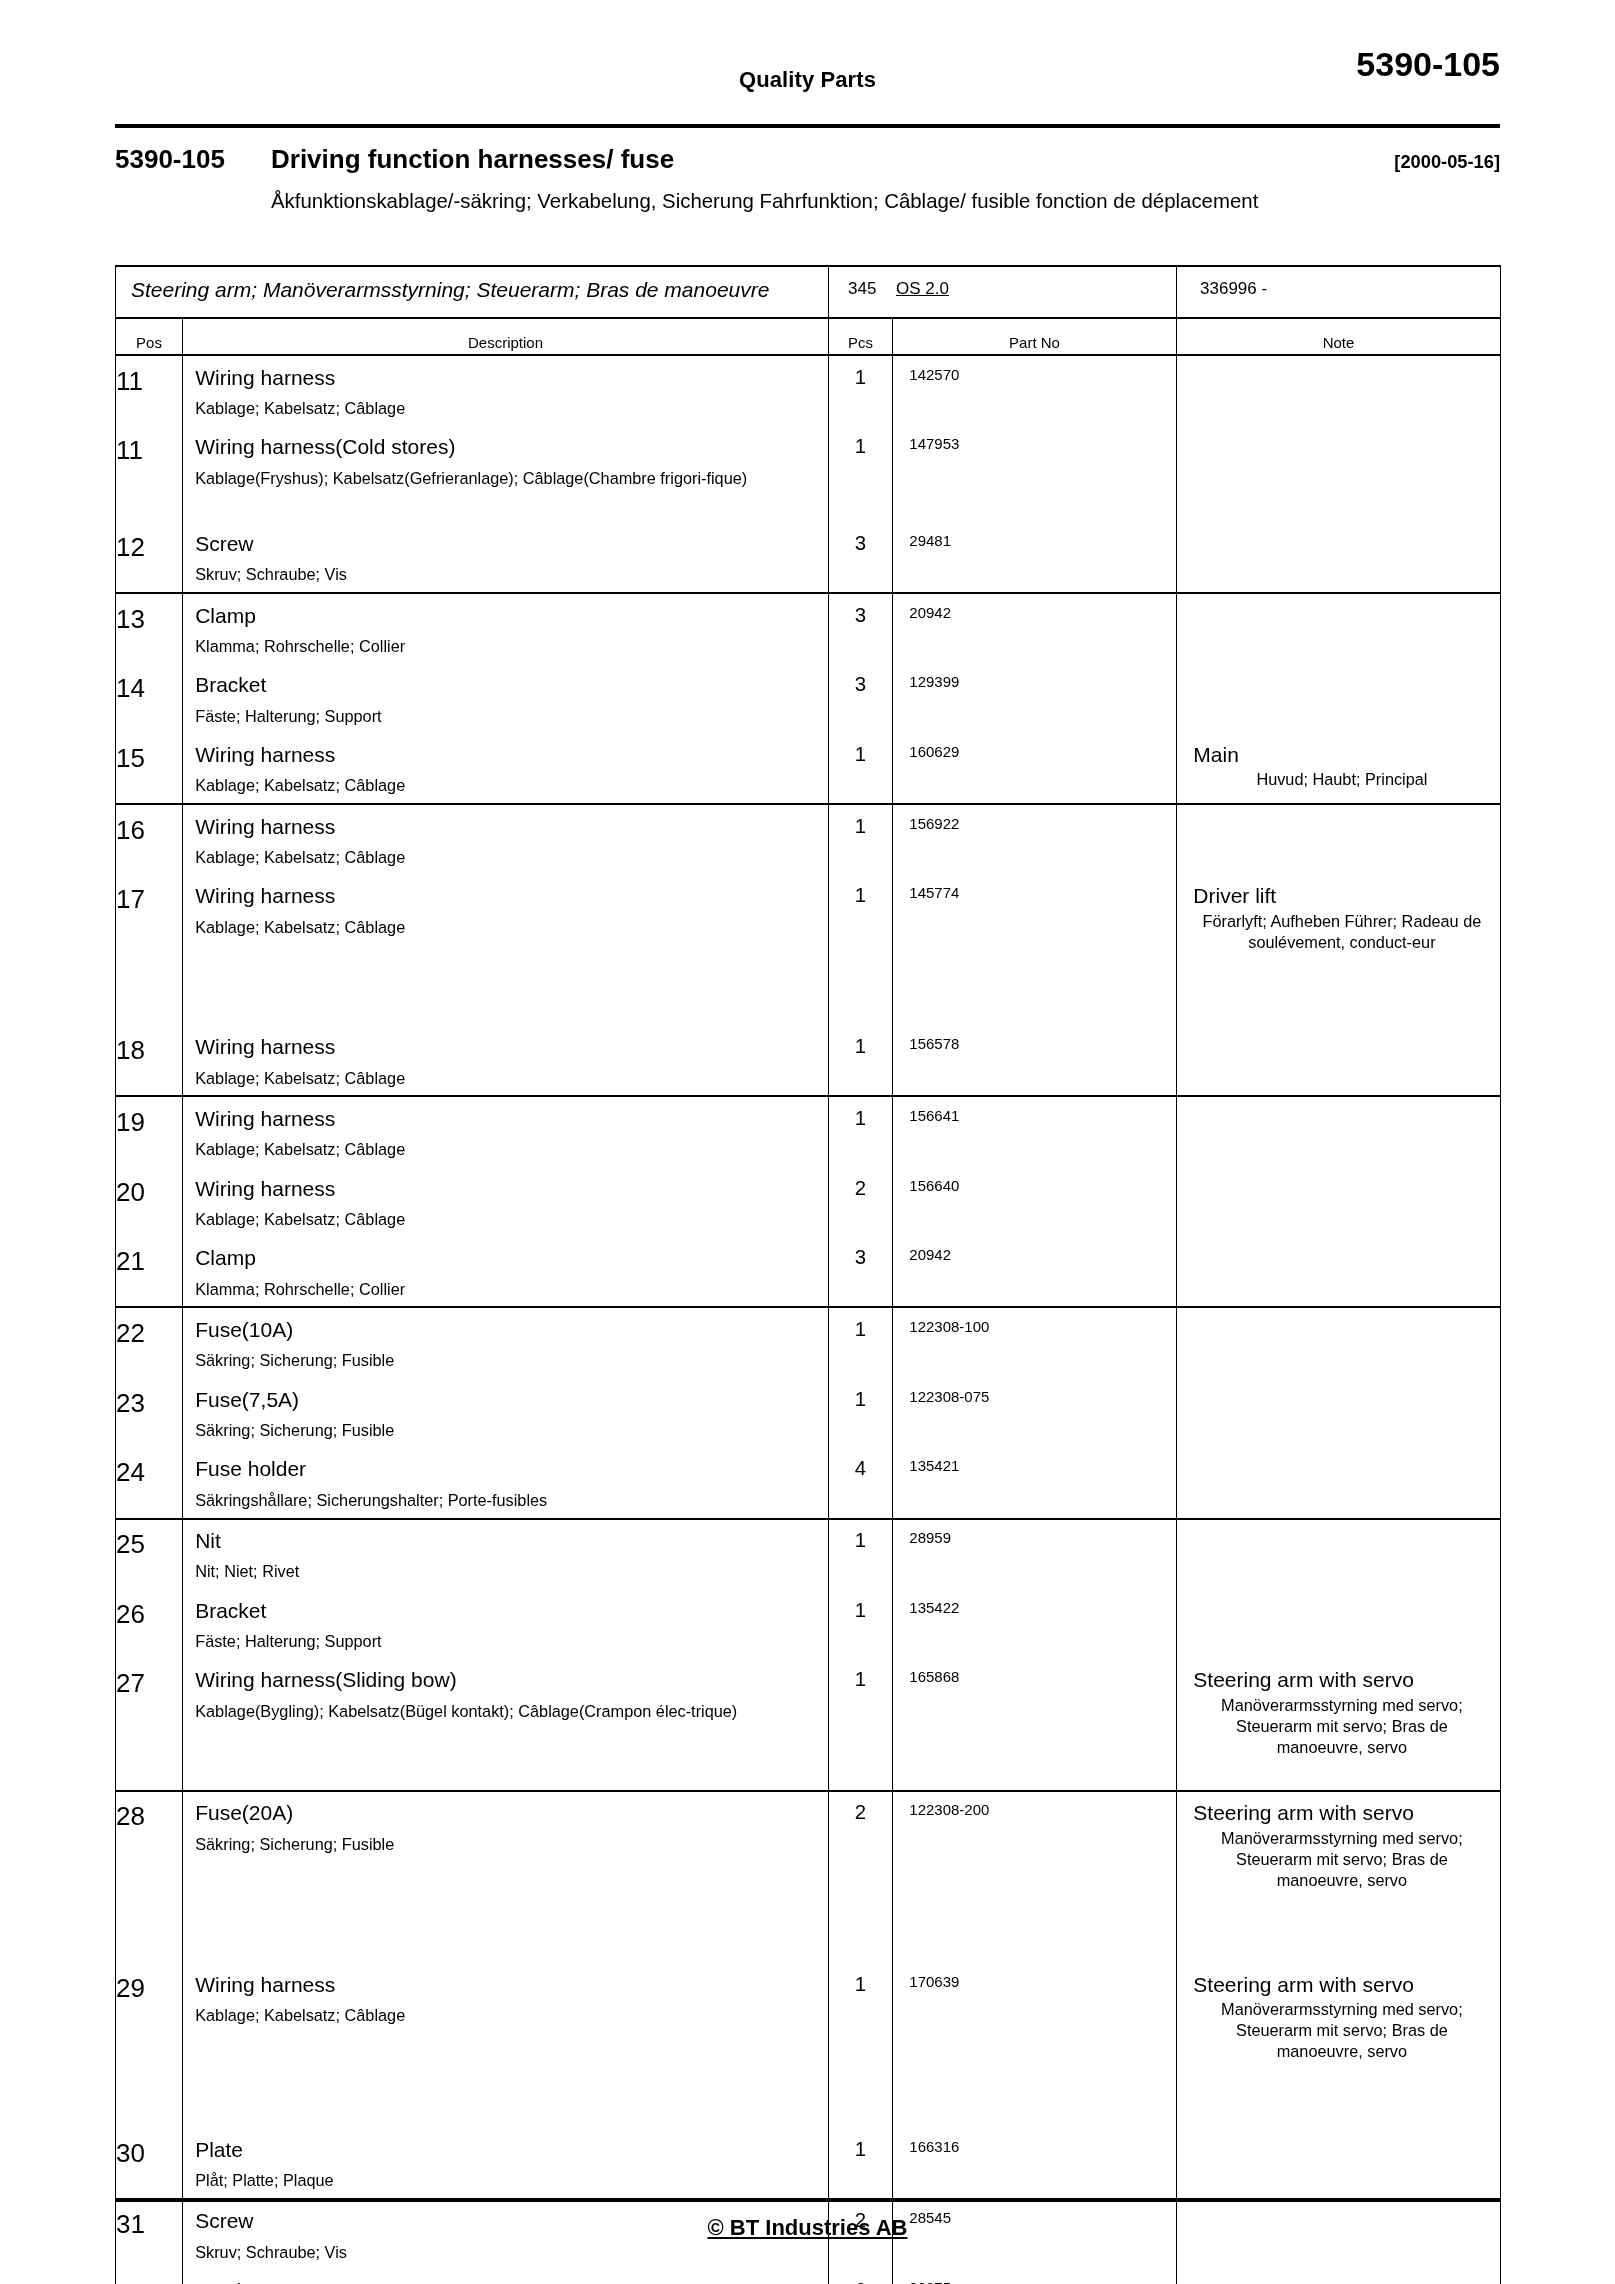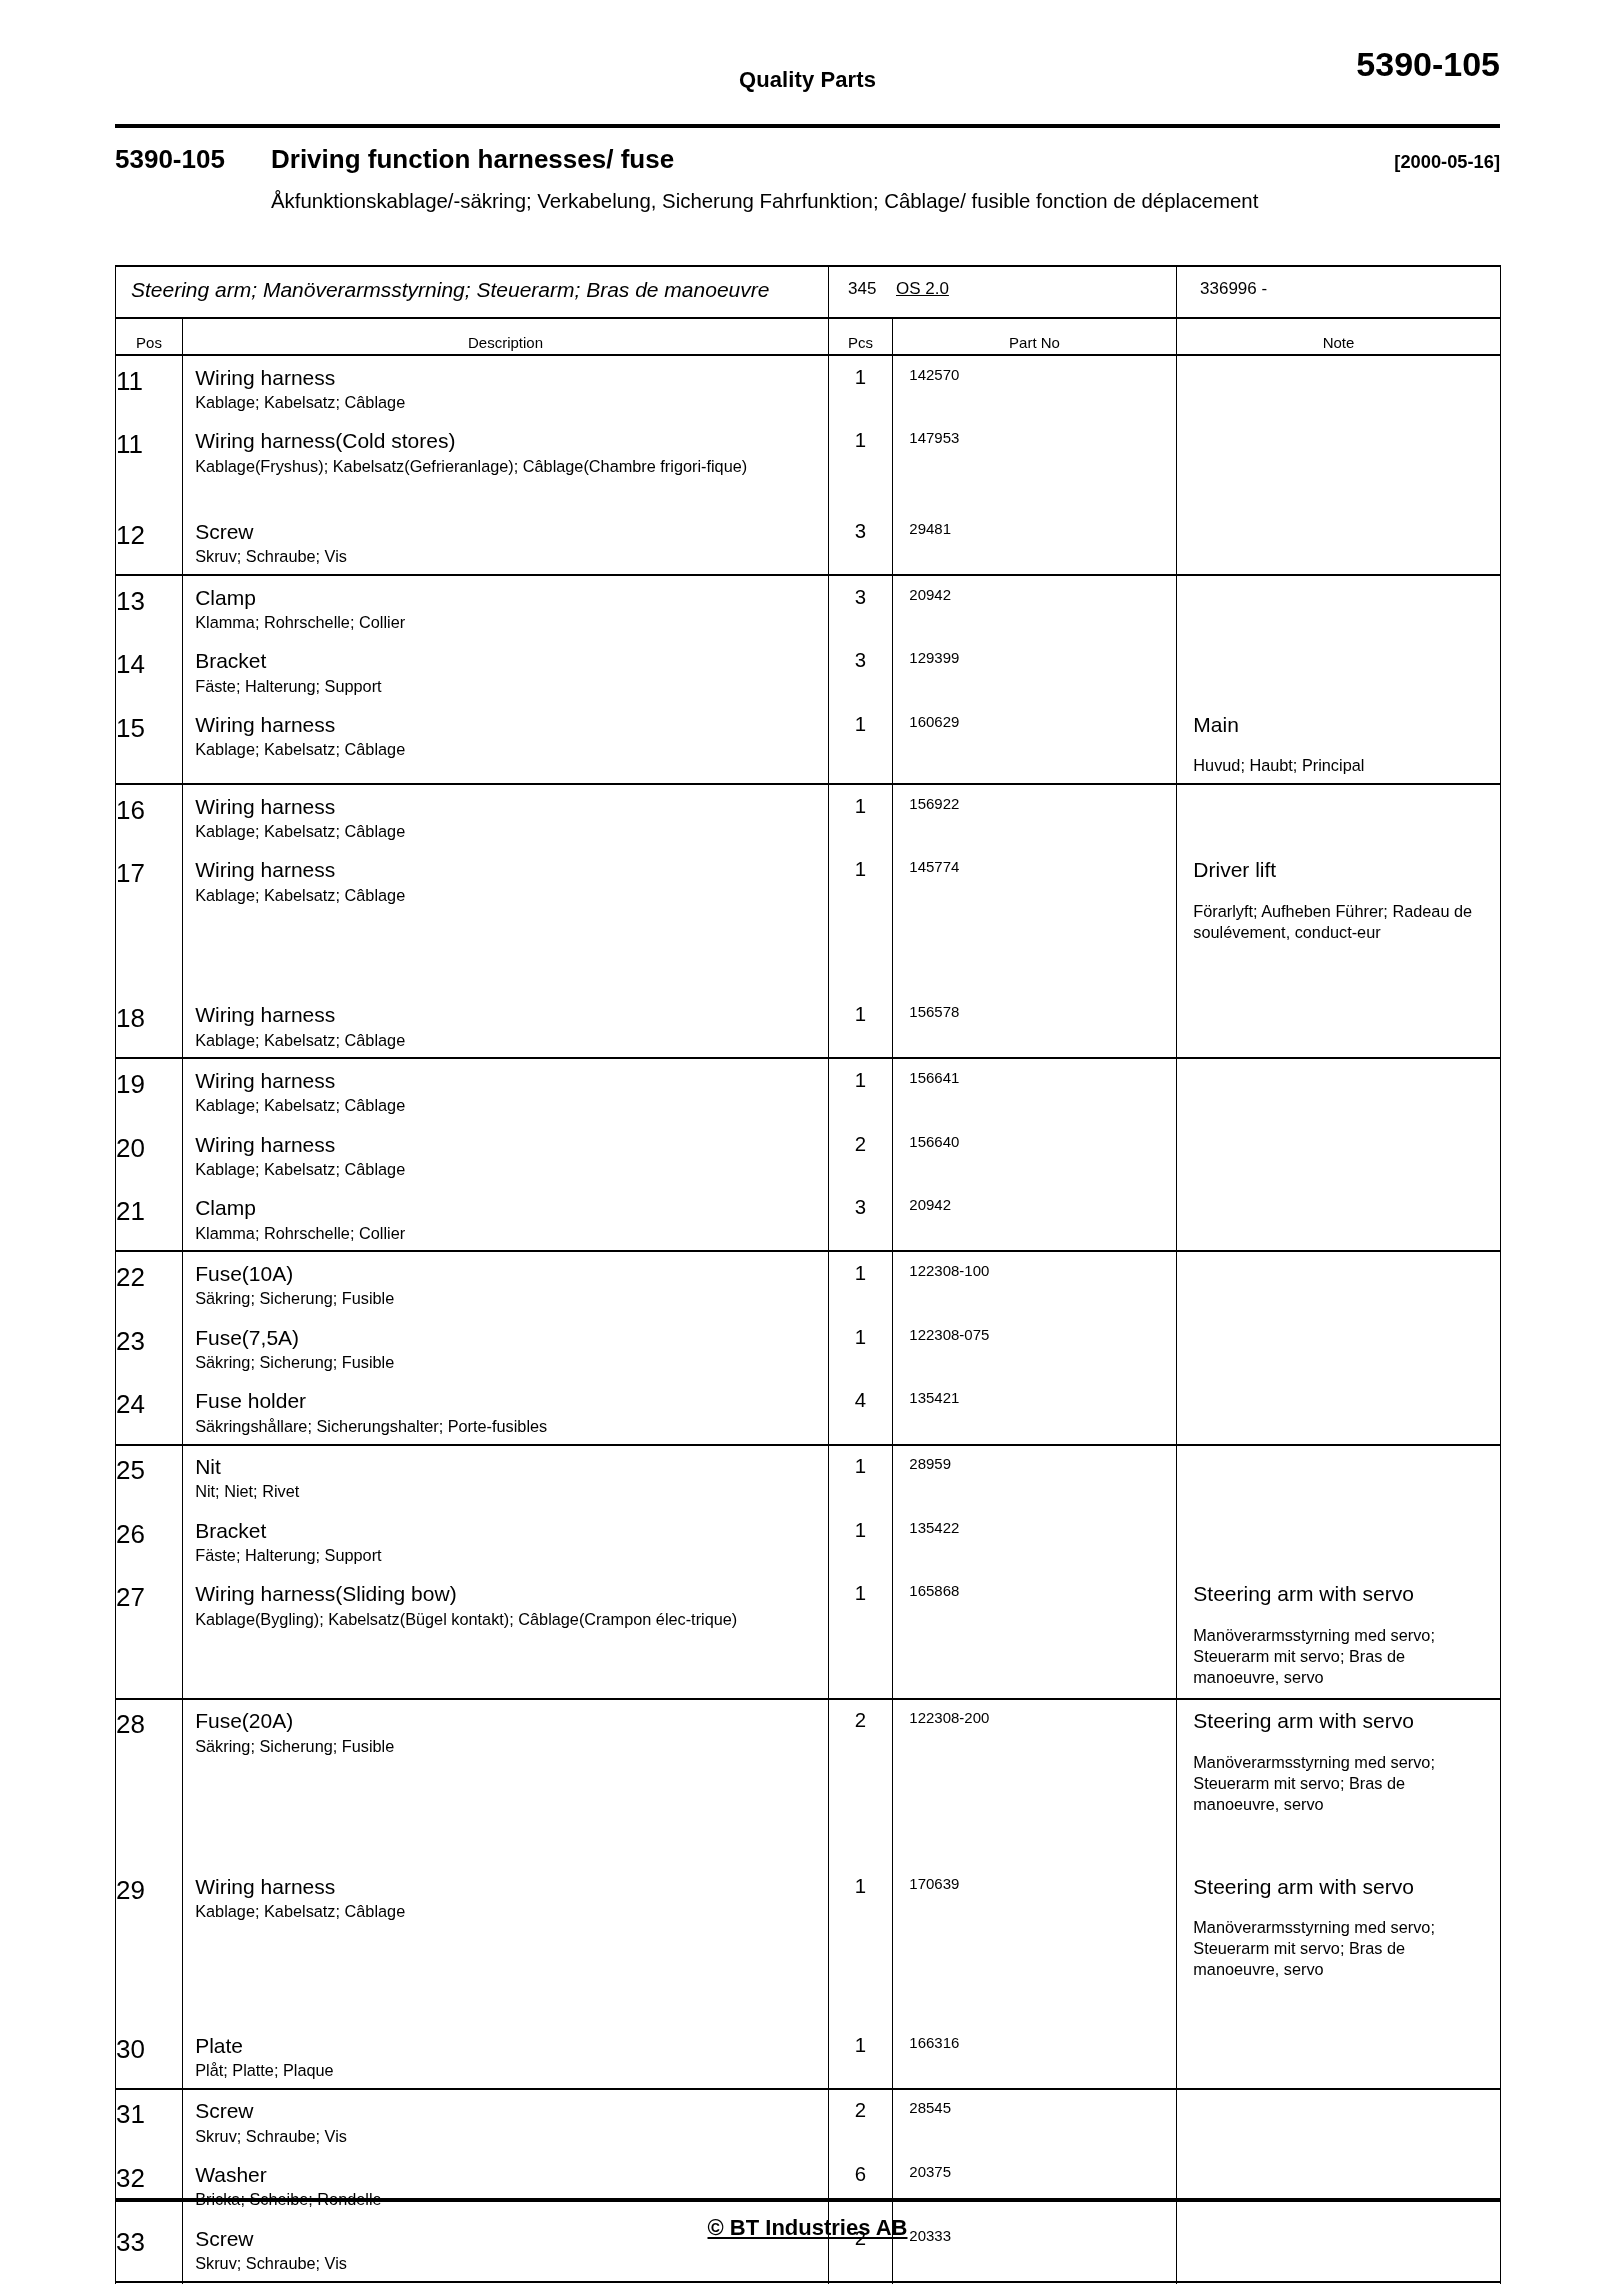--- a/index.html
+++ b/index.html
@@ -157,42 +157,43 @@
   td.cell-desc {
     padding: 9.5px 12.2px 6.8px 12.2px;
   }
   .desc-main {
     font-size: 21px;
     line-height: 24.4px;
   }
   .desc-sub {
     font-size: 16.3px;
     line-height: 21px;
-    margin-top: 2px;
+    margin-top: 8px;
   }
   td.cell-pcs {
     text-align: center;
     font-size: 20.4px;
     padding-top: 9.5px;
   }
   td.cell-part {
     font-size: 15px;
     padding: 9.5px 0 0 16.3px;
   }
   td.cell-note {
     padding: 9.5px 9.5px 6.8px 16.3px;
   }
   .note-main {
     font-size: 21px;
     line-height: 24.4px;
   }
   .note-sub {
     font-size: 16.3px;
     line-height: 21px;
-    margin-top: 18px;
+    margin-top: 2px;
+    text-align: center;
   }
 
   
   tr.grp-row > td {
     border-top: none;
     border-bottom: none;
   }
   tr.grp-first > td { border-top: 2.7px solid #000; }
   tr.grp-last  > td { border-bottom: 2.7px solid #000; }
 

